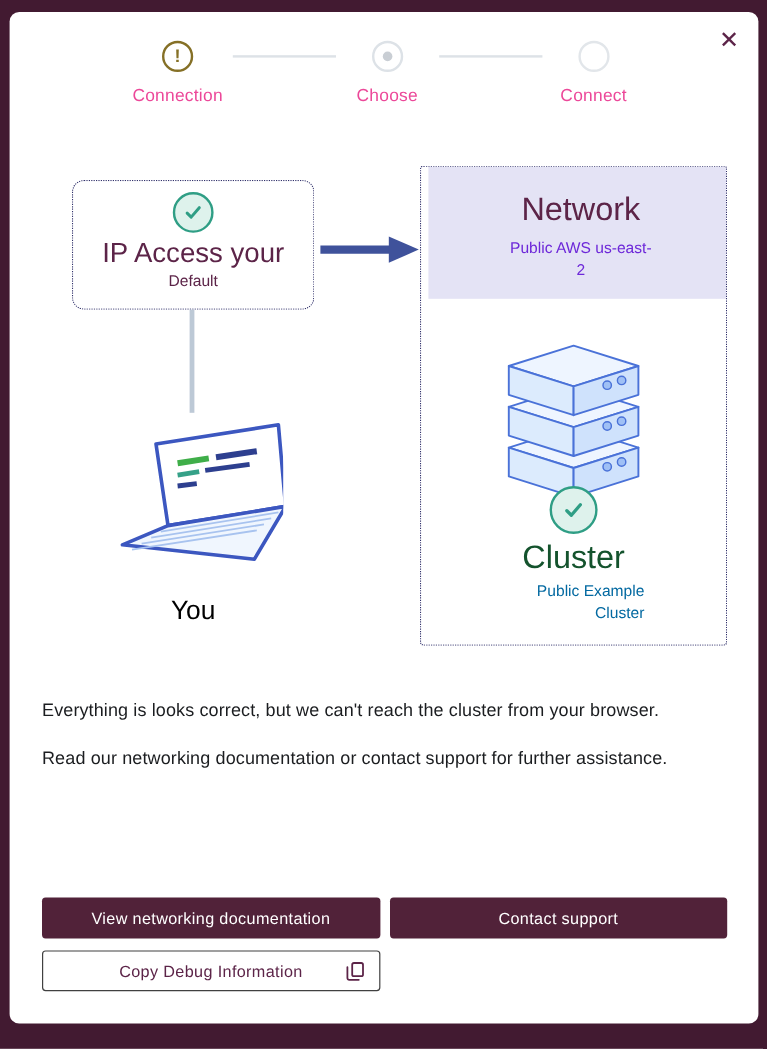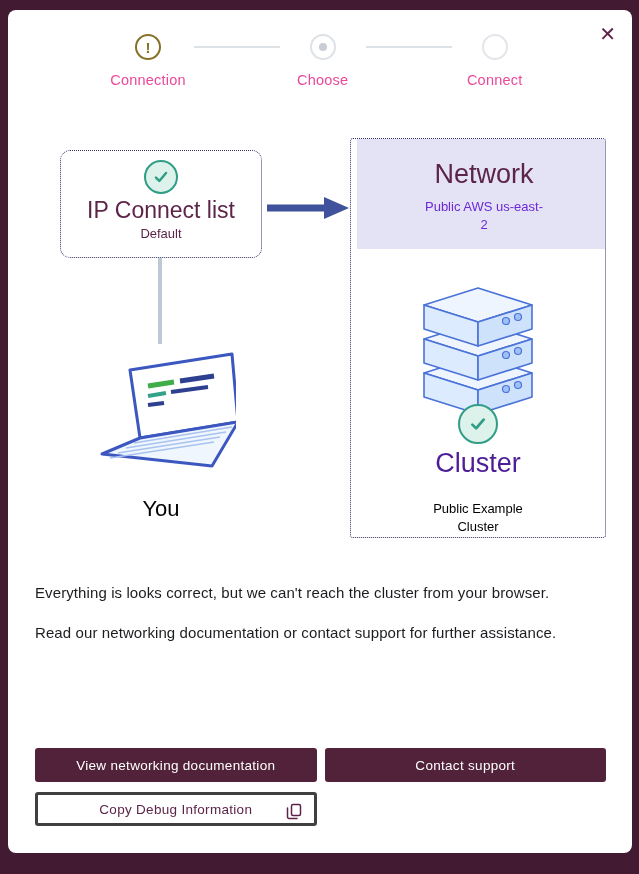--- a/index.html
+++ b/index.html
@@ -75,42 +75,42 @@
   .panel-sub {
     font-size:13px; color:#6d28d9; margin:8px auto 0; width:122px; line-height:1.35;
   }
   .servers { margin-top:24px; }
   .cluster-check {
     width:40px; height:40px; border-radius:50%;
     background:#def2ec; border:2px solid #2f9e85;
     display:flex; align-items:center; justify-content:center;
     margin-top:-18px; position:relative; z-index:2;
   }
-  .cluster-title { font-size:27px; color:#4c1d95; margin-top:4px; font-weight:400; }
+  .cluster-title { font-size:27px; color:#14532d; margin-top:4px; font-weight:400; }
   .cluster-sub {
-    font-size:13px; color:#000000; margin-top:21px; width:118px;
-    text-align:center; line-height:1.35;
+    font-size:13px; color:#0369a1; margin-top:4px; width:118px;
+    text-align:right; line-height:1.35;
   }
 
   
   .messages { position:absolute; left:27px; top:574px; width:566px; }
   .messages p { font-size:15px; color:#1b1d20; margin:0 0 23px; letter-spacing:.1px; }
 
   
   .actions {
     position:absolute; left:27px; top:738px; width:571px;
     display:grid; grid-template-columns:1fr 1fr; column-gap:8px; row-gap:10px;
   }
   .btn {
     height:34px; border-radius:3px; font-size:13.5px; font-weight:400;
     display:flex; align-items:center; justify-content:center;
     font-family:inherit; letter-spacing:.3px; cursor:pointer;
   }
   .btn.primary { background:#512239; color:#ffffff; border:none; }
-  .btn.outline-light { background:#fff; color:#5c2448; border:3px solid #404040; position:relative; }
+  .btn.outline-light { background:#fff; color:#5c2448; border:1px solid #404040; position:relative; }
   .btn.outline-maroon { background:#fff; color:#5c2448; border:1px solid #5c2448; }
   .copy-icon { position:absolute; right:12px; top:8px; }
 </style>
 </head>
 <body>
 
 <div class="modal">
 
   <button class="close-btn">✕</button>
 
@@ -130,21 +130,21 @@
       <div class="step-label">Connect</div>
     </div>
   </div>
 
   <div class="ip-box">
     <div class="check-circle">
       <svg width="18" height="18" viewBox="0 0 16 16">
         <path d="M3.5 8.5 L6.5 11.5 L12.5 4.5" stroke="#2f9e85" stroke-width="2.2" fill="none" stroke-linecap="round" stroke-linejoin="round"></path>
       </svg>
     </div>
-    <div class="ip-title">IP Connect list</div>
+    <div class="ip-title">IP Access your</div>
     <div class="ip-sub">Default</div>
   </div>
 
   <div class="arrow-right">
     <svg width="84" height="24" viewBox="0 0 84 24">
       <line x1="1" y1="12" x2="60" y2="12" stroke="#3f529b" stroke-width="7"></line>
       <polygon points="58,1 83,12 58,23" fill="#3f529b"></polygon>
     </svg>
   </div>
 

